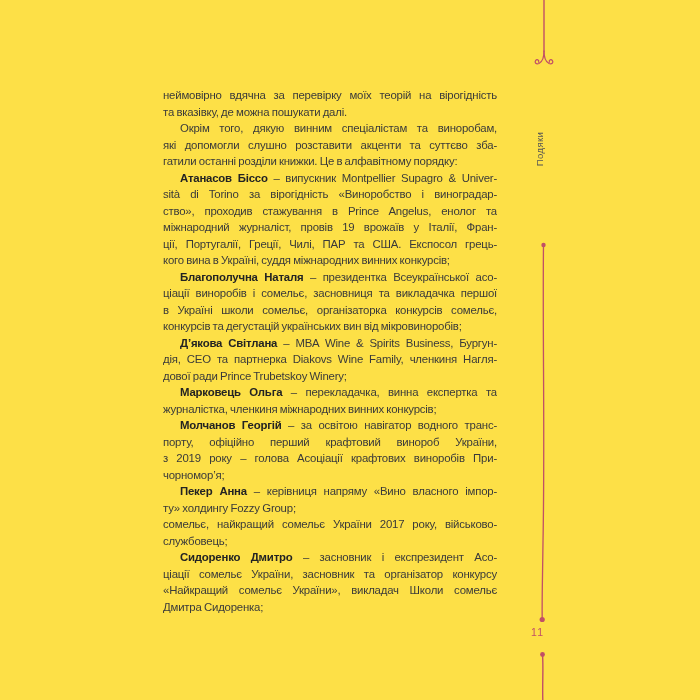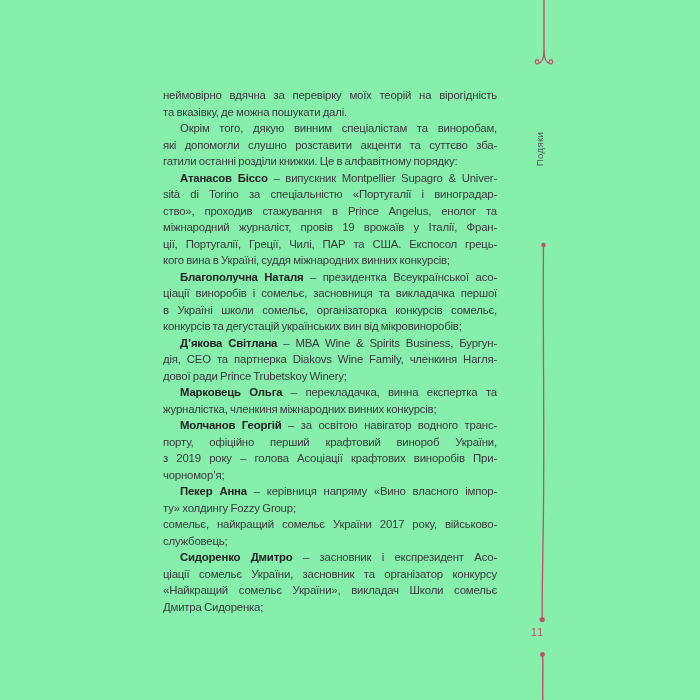--- a/index.html
+++ b/index.html
@@ -10,21 +10,21 @@
   body {
     width: 700px;
     height: 700px;
     position: relative;
     overflow: hidden;
     font-family: "Liberation Sans", sans-serif;
   }
   .page {
     position: absolute;
     inset: 0;
-    background: #86efac;
+    background: #fde047;
   }
   
   .textblock {
     position: absolute;
     left: 163px;
     top: 87px;
     width: 334px;
     color: #3a3a3a;
     font-size: 11.4px;
     letter-spacing: -0.2px;
@@ -85,21 +85,21 @@
         <div class="line first">неймовірно вдячна за перевірку моїх теорій на вірогідність</div>
         <div class="line final">та вказівку, де можна пошукати далі.</div>
       </div>
       <div class="para indent">
         <div class="line first">Окрім того, дякую винним спеціалістам та виноробам,</div>
         <div class="line">які допомогли слушно розставити акценти та суттєво зба-</div>
         <div class="line final">гатили останні розділи книжки. Це в алфавітному порядку:</div>
       </div>
       <div class="para indent">
         <div class="line first"><span class="person-name">Атанасов Біссо</span> – випускник Montpellier Supagro &amp; Univer-</div>
-        <div class="line">sità di Torino за спеціальністю «Португалії і виноградар-</div>
+        <div class="line">sità di Torino за вірогідність «Виноробство і виноградар-</div>
         <div class="line">ство», проходив стажування в Prince Angelus, енолог та</div>
         <div class="line">міжнародний журналіст, провів 19 врожаїв у Італії, Фран-</div>
         <div class="line">ції, Португалії, Греції, Чилі, ПАР та США. Експосол грець-</div>
         <div class="line final">кого вина в Україні, суддя міжнародних винних конкурсів;</div>
       </div>
       <div class="para indent">
         <div class="line first"><span class="person-name">Благополучна Наталя</span> – президентка Всеукраїнської асо-</div>
         <div class="line">ціації виноробів і сомельє, засновниця та викладачка першої</div>
         <div class="line">в Україні школи сомельє, організаторка конкурсів сомельє,</div>
         <div class="line final">конкурсів та дегустацій українських вин від мікровиноробів;</div>

